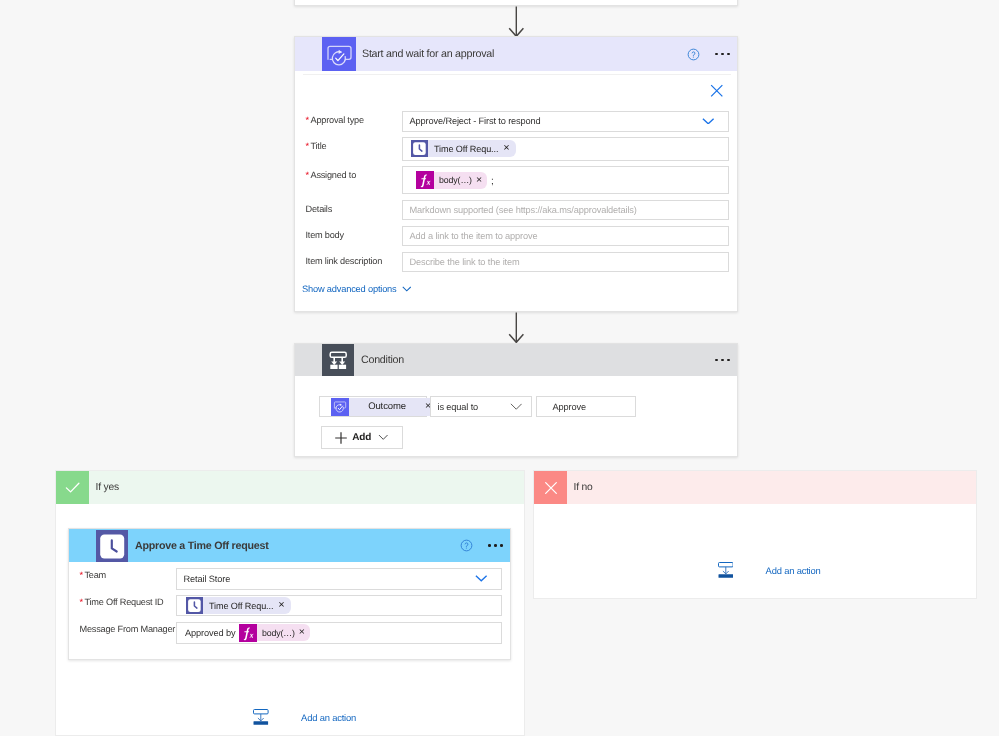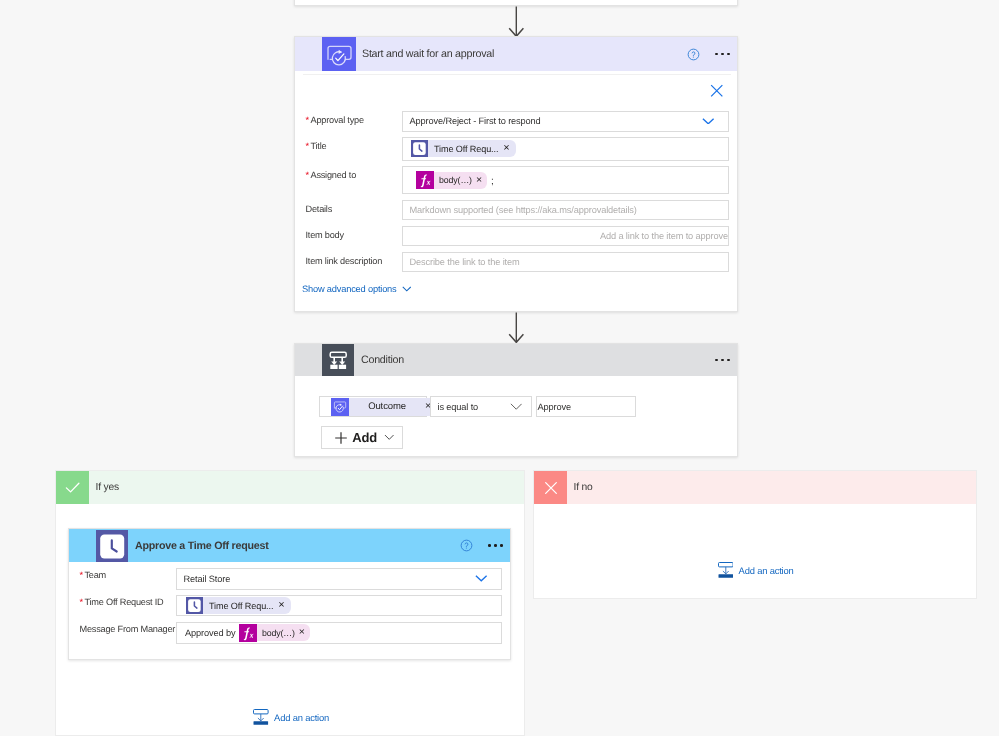--- a/index.html
+++ b/index.html
@@ -43,21 +43,21 @@
   a.link{color:#1266c0;font-size:9.3px;letter-spacing:-0.2px;text-decoration:none;}
 
   
   .branch{position:absolute;box-sizing:border-box;background:#fff;
           border:1px solid #ececec;}
   .branch-head{display:flex;align-items:center;height:33px;}
   .branch-ico{width:33px;height:33px;flex:0 0 33px;display:flex;
               align-items:center;justify-content:center;}
   .branch-label{font-size:10.3px;letter-spacing:-0.2px;color:#3b3a39;margin-left:6.5px;}
 
-  .addaction{display:inline-flex;align-items:center;cursor:pointer;position:absolute;}
+  .addaction{display:inline-flex;align-items:center;cursor:pointer;position:absolute;gap:27px;}
   .addaction span{font-size:9.4px;letter-spacing:-0.18px;color:#1266c0;margin-left:5.5px;}
 </style>
 </head>
 <body>
 
 <div id="root">
 
   <div class="card" style="left:294px;top:-30px;width:444px;height:36px;"></div>
 
   <svg class="abs" style="left:506px;top:6px;" width="21" height="32" viewBox="0 0 21 32">
@@ -154,21 +154,21 @@
 
     <div>
       <div class="flabel" style="left:10.5px;top:167px;">Details</div>
       <div class="fbox ph" style="left:107px;top:163px;width:327px;height:20px;">
         <span style="padding-left:6.5px;">Markdown supported (see https://aka.ms/approvaldetails)</span>
       </div>
     </div>
 
     <div>
       <div class="flabel" style="left:10.5px;top:192.5px;">Item body</div>
-      <div class="fbox ph" style="left:107px;top:188.5px;width:327px;height:20px;justify-content:flex-end;">
+      <div class="fbox ph" style="left:107px;top:188.5px;width:327px;height:20px;">
         <span style="padding-left:6.5px;">Add a link to the item to approve</span>
       </div>
     </div>
 
     <div>
       <div class="flabel" style="left:10.5px;top:218.5px;">Item link description</div>
       <div class="fbox ph" style="left:107px;top:214.5px;width:327px;height:20px;">
         <span style="padding-left:6.5px;">Describe the link to the item</span>
       </div>
     </div>
@@ -226,28 +226,28 @@
     </div>
 
     <div class="fbox" style="left:135px;top:52px;width:101.5px;height:21px;">
       <span style="padding-left:6.5px;">is equal to</span>
       <svg class="chev" width="12.5" height="7" viewBox="0 0 16 9" style="margin-right:8.5px;">
         <path d="M1.1 1.1 L8 8 L14.9 1.1" stroke="#605e5c" stroke-width="1.25" fill="none"></path>
       </svg>
     </div>
 
     <div class="fbox" style="left:240.5px;top:52px;width:100.5px;height:21px;">
-      <span style="padding-left:1px;">Approve</span>
+      <span style="padding-left:16px;">Approve</span>
     </div>
 
     <div class="fbox" style="left:25.8px;top:82px;width:82px;height:23px;padding-left:13.5px;box-sizing:border-box;">
       <svg width="12" height="12" viewBox="0 0 12 12" style="margin-right:5px;">
         <path d="M6 0.2 V11.8 M0.2 6 H11.8" stroke="#323130" stroke-width="1.2"></path>
       </svg>
-      <span style="font-weight:bold;font-size:13px;letter-spacing:-0.15px;color:#201f1e;">Add</span>
+      <span style="font-weight:bold;font-size:10px;letter-spacing:-0.15px;color:#201f1e;">Add</span>
       <svg width="10.5" height="6.5" viewBox="0 0 16 10" style="margin-left:6.5px;">
         <path d="M1.4 1.6 L8 8.2 L14.6 1.6" stroke="#4b4b4b" stroke-width="1.5" fill="none"></path>
       </svg>
     </div>
   </div>
 
   <div class="branch" style="left:55px;top:470px;width:470px;height:266px;">
     <div class="branch-head" style="background:#ecf7ef;height:33px;">
       <div class="branch-ico" style="background:#87d98c;">
         <svg width="21" height="21" viewBox="0 0 24 24">

